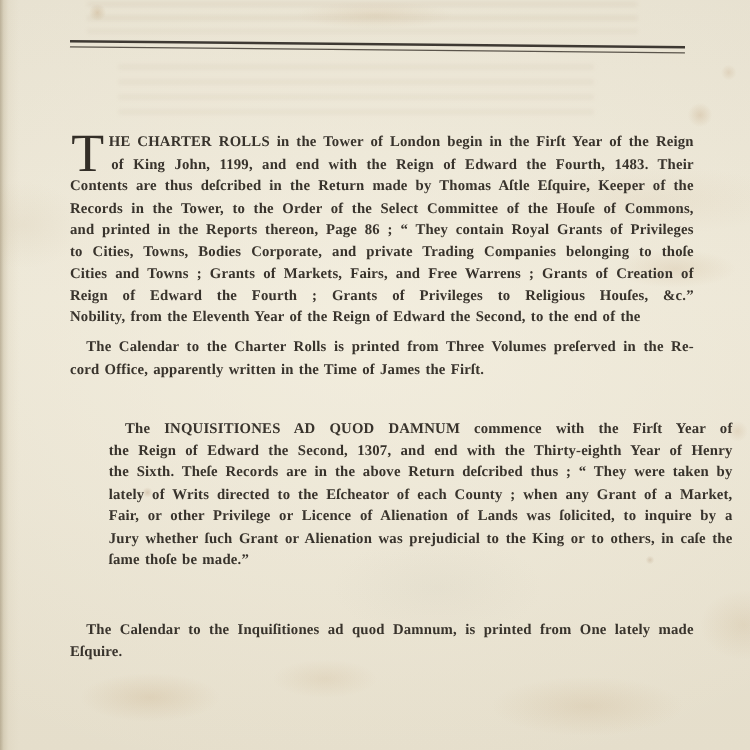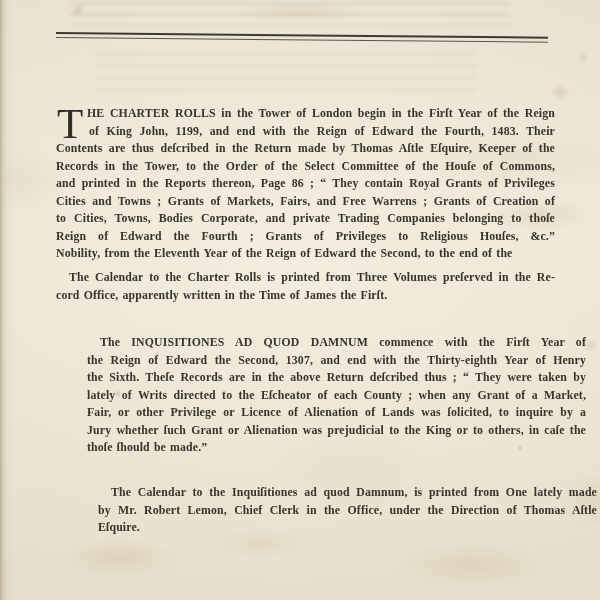--- a/index.html
+++ b/index.html
@@ -56,21 +56,21 @@
     position:absolute;left:56px;width:499px;
     color:#38332c;
     font-size:11.8px;line-height:17.5px;
     letter-spacing:0.15px;word-spacing:1px;
   }
   .line{text-align:justify;text-align-last:justify;font-weight:bold;}
   .line:last-of-type{text-align-last:left;}
   .para-0{top:105px;}
   .para-1{top:269px;}
   .para-2{top:334px;margin-left:31px;}
-  .para-3{top:484px;margin-left:42px;}
+  .para-3{top:495px;}
   .para-0 .line:nth-of-type(1){padding-left:31px;}
   .para-0 .line:nth-of-type(2){padding-left:33px;}
   .para-1 .line:first-of-type,
   .para-2 .line:first-of-type,
   .para-3 .line:first-of-type{text-indent:13px;}
   .dropcap{
     position:absolute;left:1px;top:0px;
     font-size:43px;line-height:37px;
     letter-spacing:0;color:#332e27;
   }
@@ -85,37 +85,36 @@
   <div class="rule"></div>
 
   <div>
     <div class="para para-0">
       <span class="dropcap">T</span>
     <div class="line">HE CHARTER ROLLS in the Tower of London begin in the Firſt Year of the Reign</div>
         <div class="line">of King John, 1199, and end with the Reign of Edward the Fourth, 1483. Their</div>
         <div class="line">Contents are thus deſcribed in the Return made by Thomas Aſtle Eſquire, Keeper of the</div>
         <div class="line">Records in the Tower, to the Order of the Select Committee of the Houſe of Commons,</div>
         <div class="line">and printed in the Reports thereon, Page 86 ; “ They contain Royal Grants of Privileges</div>
+        <div class="line">to Cities, Towns, Bodies Corporate, and private Trading Companies belonging to thoſe</div>
         <div class="line">Cities and Towns ; Grants of Markets, Fairs, and Free Warrens ; Grants of Creation of</div>
-        <div class="line">to Cities, Towns, Bodies Corporate, and private Trading Companies belonging to thoſe</div>
         <div class="line">Reign of Edward the Fourth ; Grants of Privileges to Religious Houſes, &amp;c.”</div>
         <div class="line">Nobility, from the Eleventh Year of the Reign of Edward the Second, to the end of the</div>
       </div>
     <div class="para para-1">
         <div class="line">The Calendar to the Charter Rolls is printed from Three Volumes preſerved in the Re-</div>
         <div class="line">cord Office, apparently written in the Time of James the Firſt.</div>
       </div>
     <div class="para para-2">
         <div class="line">The INQUISITIONES AD QUOD DAMNUM commence with the Firſt Year of</div>
         <div class="line">the Reign of Edward the Second, 1307, and end with the Thirty-eighth Year of Henry</div>
         <div class="line">the Sixth. Theſe Records are in the above Return deſcribed thus ; “ They were taken by</div>
         <div class="line">lately of Writs directed to the Eſcheator of each County ; when any Grant of a Market,</div>
         <div class="line">Fair, or other Privilege or Licence of Alienation of Lands was ſolicited, to inquire by a</div>
         <div class="line">Jury whether ſuch Grant or Alienation was prejudicial to the King or to others, in caſe the</div>
-        <div class="line">thoſe ſhould be made.”</div>
+        <div class="line">ſame thoſe be made.”</div>
       </div>
     <div class="para para-3">
         <div class="line">The Calendar to the Inquiſitiones ad quod Damnum, is printed from One lately made</div>
-        <div class="line">by Mr. Robert Lemon, Chief Clerk in the Office, under the Direction of Thomas Aſtle</div>
         <div class="line">Eſquire.</div>
       </div>
   </div>
 </div>
 
 </body></html>

